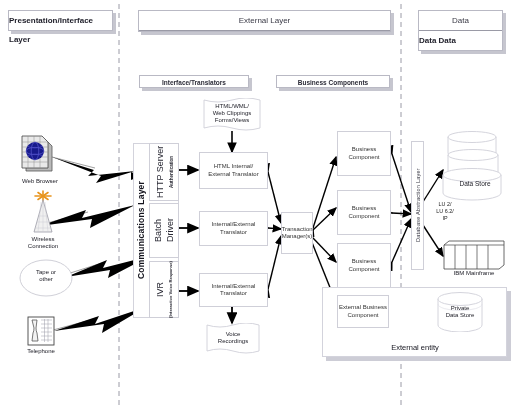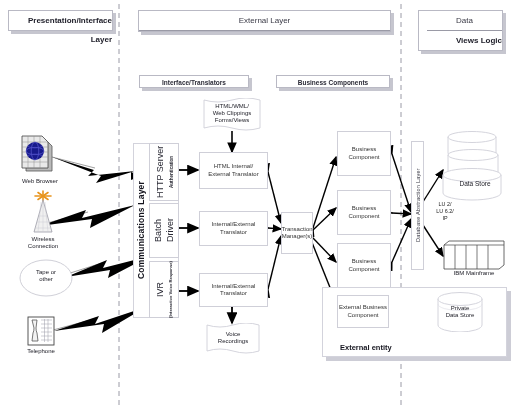--- a/index.html
+++ b/index.html
@@ -6,42 +6,42 @@
   body{width:512px;height:413px;position:relative;overflow:hidden;
        font-family:"Liberation Sans","DejaVu Sans",sans-serif;color:#000;}
   .canvas{position:absolute;left:0;top:0;width:512px;height:413px;}
   svg.layer{position:absolute;left:0;top:0;width:512px;height:413px;pointer-events:none;}
   .abs{position:absolute;box-sizing:border-box;}
 
   
   .banner{background:#fff;border:1px solid #b9b9c4;box-shadow:3px 3px 0 0 #c6c6cf;}
   .banner .row1{height:19px;line-height:19px;text-align:center;font-size:8px;color:#3a3a46;
                 border-bottom:1px solid #9a9aa6;}
-  .banner .row2{height:19px;line-height:19px;text-align:right;font-size:8px;font-weight:bold;color:#1d1d28;}
+  .banner .row2{height:19px;line-height:19px;text-align:left;font-size:8px;font-weight:bold;color:#1d1d28;}
 
   
   .subhdr{background:#fff;border:1px solid #b9b9c4;box-shadow:3px 3px 0 0 #c6c6cf;
           font-size:6.5px;font-weight:bold;color:#2c2c38;text-align:center;}
 
   
   .node{background:#fff;border:1px solid #cfcfd8;font-size:6px;color:#333;
         display:flex;align-items:center;justify-content:center;text-align:center;line-height:1.25;}
   .group{background:#fff;border:1px solid #d3d3dc;}
   .groupshadow{box-shadow:4px 4px 0 0 #cdcdd6;}
 
   
   .vert{writing-mode:vertical-rl;transform:rotate(180deg);display:flex;align-items:center;justify-content:center;}
 
   .commlabel{font-size:8.5px;font-weight:bold;color:#15151f;letter-spacing:.2px;}
   .httplabel{font-size:9px;color:#2a2a35;}
   .sublabel{font-size:4.6px;font-weight:bold;color:#2a2a35;}
   .dbal{font-size:5.6px;color:#3a3a46;letter-spacing:.2px;}
 
   .caption{position:absolute;font-size:6px;color:#1b1b24;text-align:center;line-height:1.2;}
-  .extcap{position:absolute;font-size:7.5px;font-weight:bold;color:#15151f;text-align:left;}
+  .extcap{position:absolute;font-size:7.5px;font-weight:normal;color:#15151f;text-align:center;}
   .protolbl{position:absolute;font-size:5.4px;color:#222;text-align:center;line-height:1.25;}
 </style>
 </head>
 <body>
 
 <div class="canvas">
 
   <svg class="layer">
     <defs>
       <marker id="arr" markerWidth="7" markerHeight="7" refX="6" refY="3" orient="auto">
@@ -95,23 +95,23 @@
   </svg>
 
   <div class="abs banner" style="left:8px;top:10px;width:105px;">
     <div class="row2">Presentation/Interface Layer</div>
   </div>
 
   <div class="abs banner" style="left:138px;top:10px;width:253px;">
     <div class="row1">External Layer</div>
   </div>
 
-  <div class="abs banner" style="left:418px;top:10px;width:85px;padding-left:8px;">
+  <div class="abs banner" style="left:418px;top:10px;width:85px;">
     <div class="row1">Data</div>
-    <div class="row2">Views Logic</div>
+    <div class="row2">Data Data</div>
   </div>
 
   <div class="abs subhdr" style="left:139px;top:75px;width:110px;height:13px;line-height:13px;">Interface/Translators</div>
 
   <div class="abs subhdr" style="left:276px;top:75px;width:114px;height:13px;line-height:13px;">Business Components</div>
 
   <div class="abs" style="left:20px;top:134px;width:36px;height:40px;">
     <svg width="36" height="40" viewBox="0 0 36 40">
       <path d="M6,6 L26,6 L32,12 L32,37 L6,37 Z" fill="#b9b9b9" stroke="#555" stroke-width="0.8"></path>
       <path d="M2,2 L22,2 L28,8 L28,34 L2,34 Z" fill="#e9e9e9" stroke="#444" stroke-width="0.8"></path>

